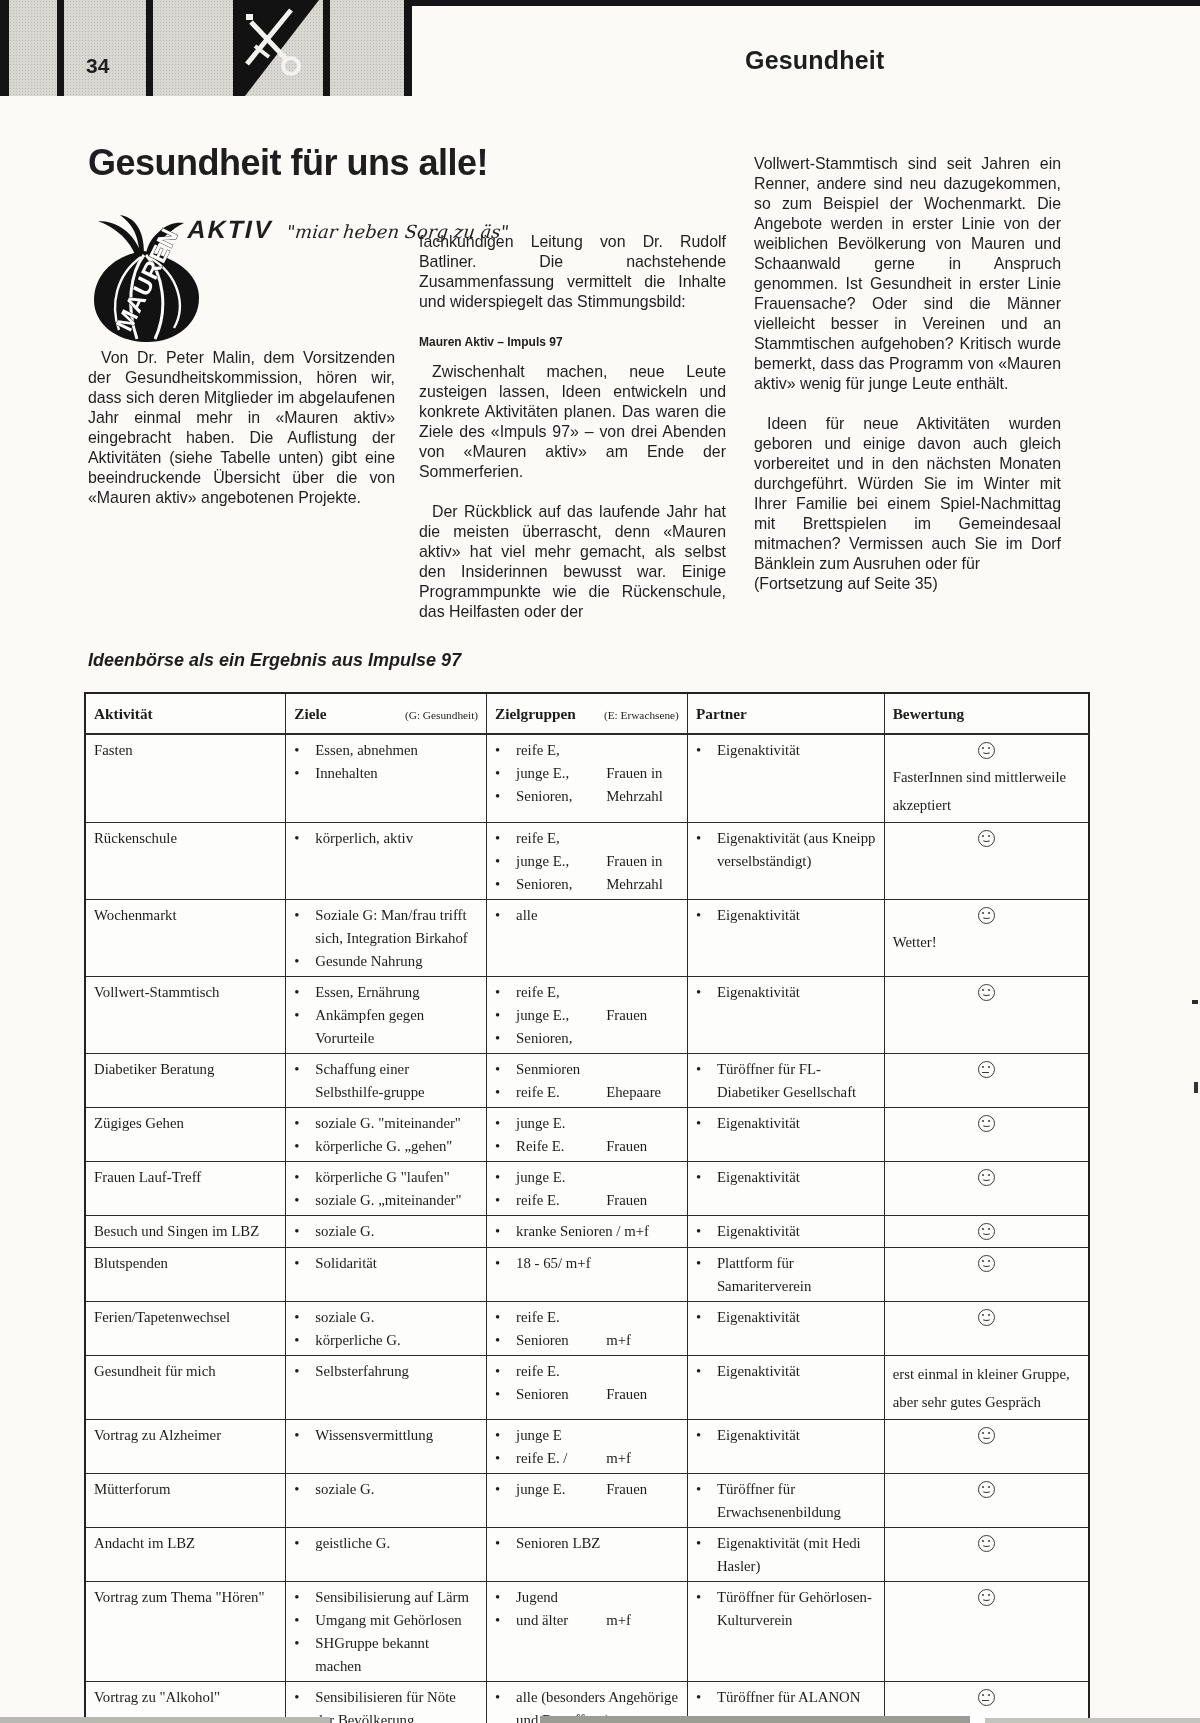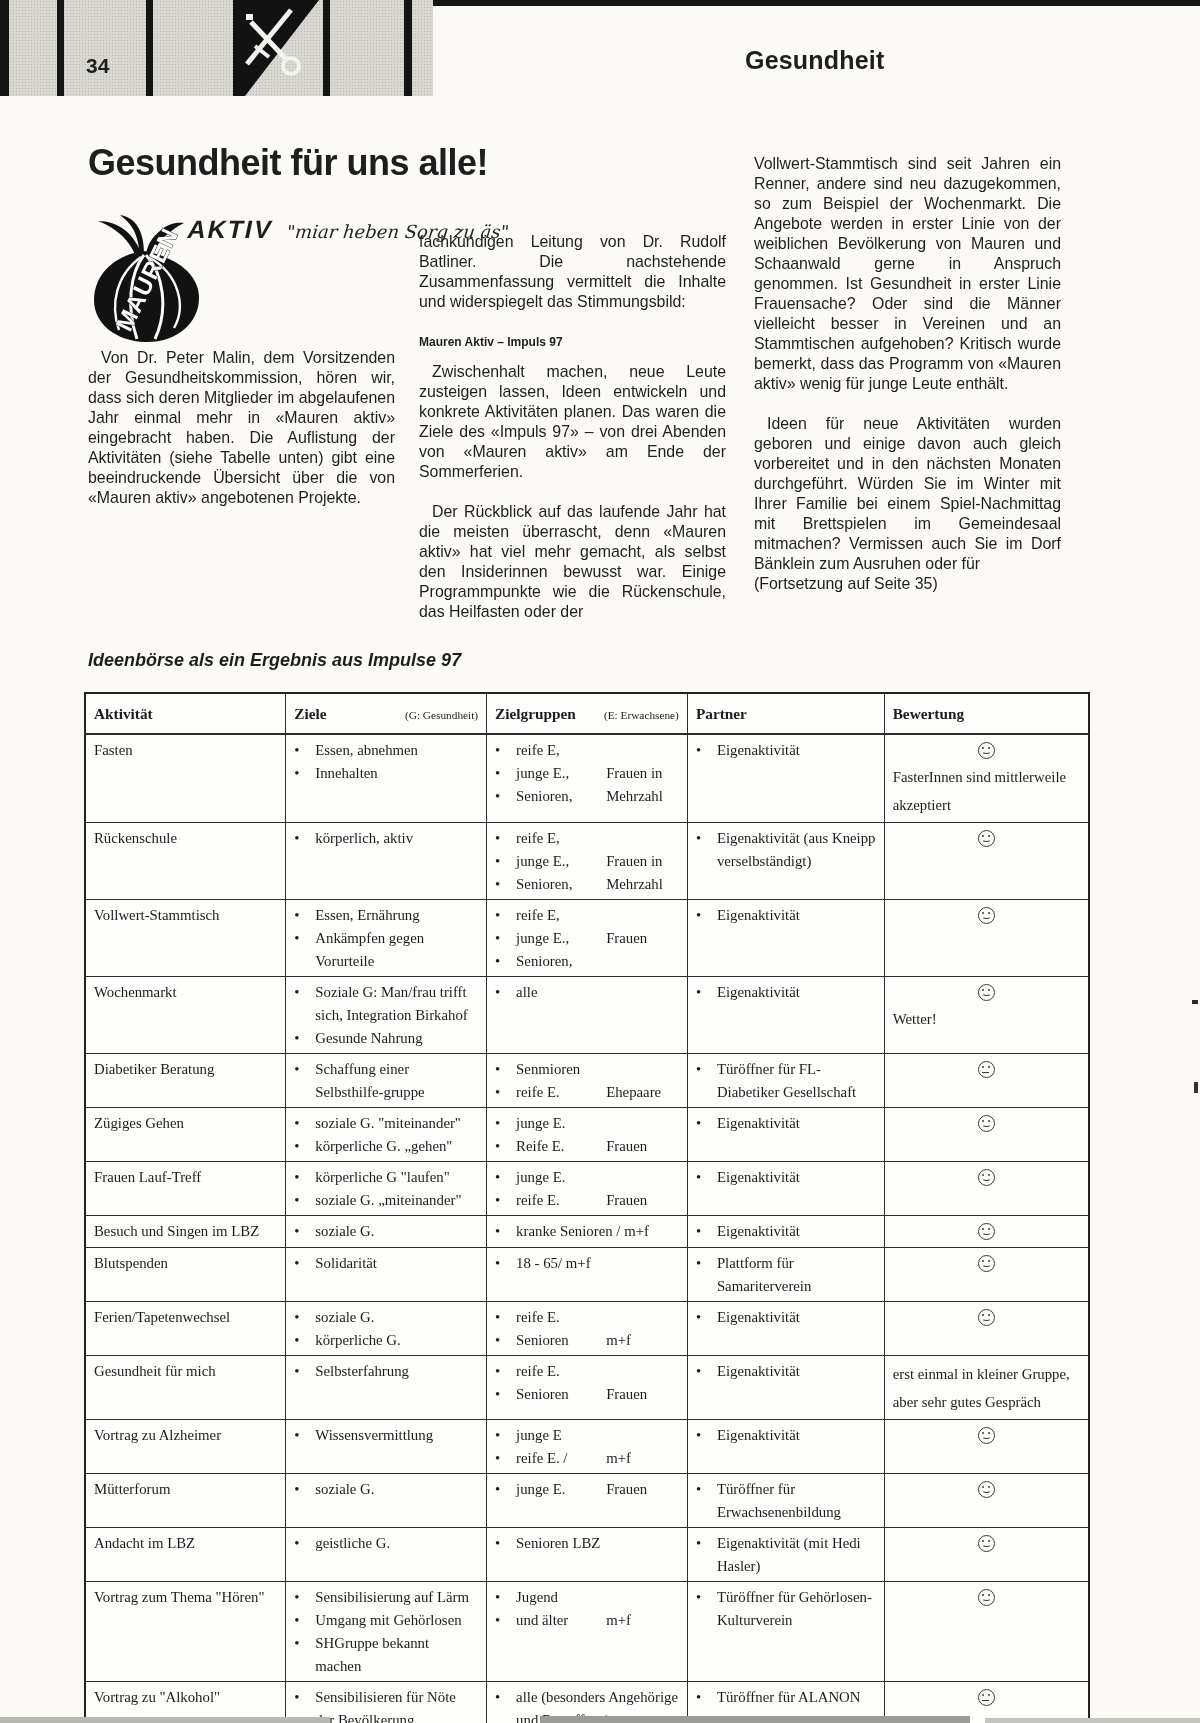--- a/index.html
+++ b/index.html
@@ -10,21 +10,20 @@
     overflow:hidden;
   }
 
   
   .topline { position:absolute; top:0; left:0; width:1200px; height:6px; background:#161616; }
   .banner {
     position:absolute; top:0; left:0; width:412px; height:96px;
     background-color:#d8d7d1;
     background-image:radial-gradient(rgba(80,80,75,.22) 1px, transparent 1px);
     background-size:3px 3px;
-    padding-left:21px;
   }
   .bar { position:absolute; top:0; height:96px; background:#141414; }
   .bar1{left:0;width:9px} .bar2{left:57px;width:7px} .bar3{left:146px;width:7px}
   .bar4{left:323px;width:7px} .bar5{left:404px;width:8px}
   .page-num { position:absolute; left:86px; top:54px; font-size:21px; font-weight:bold; }
   .tri { position:absolute; left:233px; top:0; }
   .section-title { position:absolute; left:745px; top:46px; font-size:25px; font-weight:bold; letter-spacing:.2px; }
 
   
   .article-title { position:absolute; left:88px; top:142px; margin:0; font-size:36px; font-weight:bold; letter-spacing:-.5px; }
@@ -259,20 +258,53 @@
                 <span class="txt">Eigenaktivität (aus Kneipp verselbständigt)</span>
               </div>
             </td>
             <td>
               <div class="face-row"><span class="face happy"></span></div>
             </td>
           </tr>
           <tr>
             <td>
               <div class="line">
+                <span class="txt">Wochenmarkt</span>
+              </div>
+            </td>
+            <td>
+              <div class="line">
+                <span class="bullet">•</span>
+                <span class="txt">Soziale G: Man/frau trifft sich, Integration Birkahof</span>
+              </div>
+              <div class="line">
+                <span class="bullet">•</span>
+                <span class="txt">Gesunde Nahrung</span>
+              </div>
+            </td>
+            <td>
+              <div class="line zg">
+                <span class="bullet">•</span>
+                <span class="txt">alle</span>
+              </div>
+            </td>
+            <td>
+              <div class="line">
+                <span class="bullet">•</span>
+                <span class="txt">Eigenaktivität</span>
+              </div>
+            </td>
+            <td>
+              <div class="face-row"><span class="face happy"></span></div>
+              <div class="note">Wetter!</div>
+            </td>
+          </tr>
+          <tr>
+            <td>
+              <div class="line">
                 <span class="txt">Vollwert-Stammtisch</span>
               </div>
             </td>
             <td>
               <div class="line">
                 <span class="bullet">•</span>
                 <span class="txt">Essen, Ernährung</span>
               </div>
               <div class="line">
                 <span class="bullet">•</span>
@@ -295,53 +327,20 @@
               </div>
             </td>
             <td>
               <div class="line">
                 <span class="bullet">•</span>
                 <span class="txt">Eigenaktivität</span>
               </div>
             </td>
             <td>
               <div class="face-row"><span class="face happy"></span></div>
-            </td>
-          </tr>
-          <tr>
-            <td>
-              <div class="line">
-                <span class="txt">Wochenmarkt</span>
-              </div>
-            </td>
-            <td>
-              <div class="line">
-                <span class="bullet">•</span>
-                <span class="txt">Soziale G: Man/frau trifft sich, Integration Birkahof</span>
-              </div>
-              <div class="line">
-                <span class="bullet">•</span>
-                <span class="txt">Gesunde Nahrung</span>
-              </div>
-            </td>
-            <td>
-              <div class="line zg">
-                <span class="bullet">•</span>
-                <span class="txt">alle</span>
-              </div>
-            </td>
-            <td>
-              <div class="line">
-                <span class="bullet">•</span>
-                <span class="txt">Eigenaktivität</span>
-              </div>
-            </td>
-            <td>
-              <div class="face-row"><span class="face happy"></span></div>
-              <div class="note">Wetter!</div>
             </td>
           </tr>
           <tr>
             <td>
               <div class="line">
                 <span class="txt">Diabetiker Beratung</span>
               </div>
             </td>
             <td>
               <div class="line">

